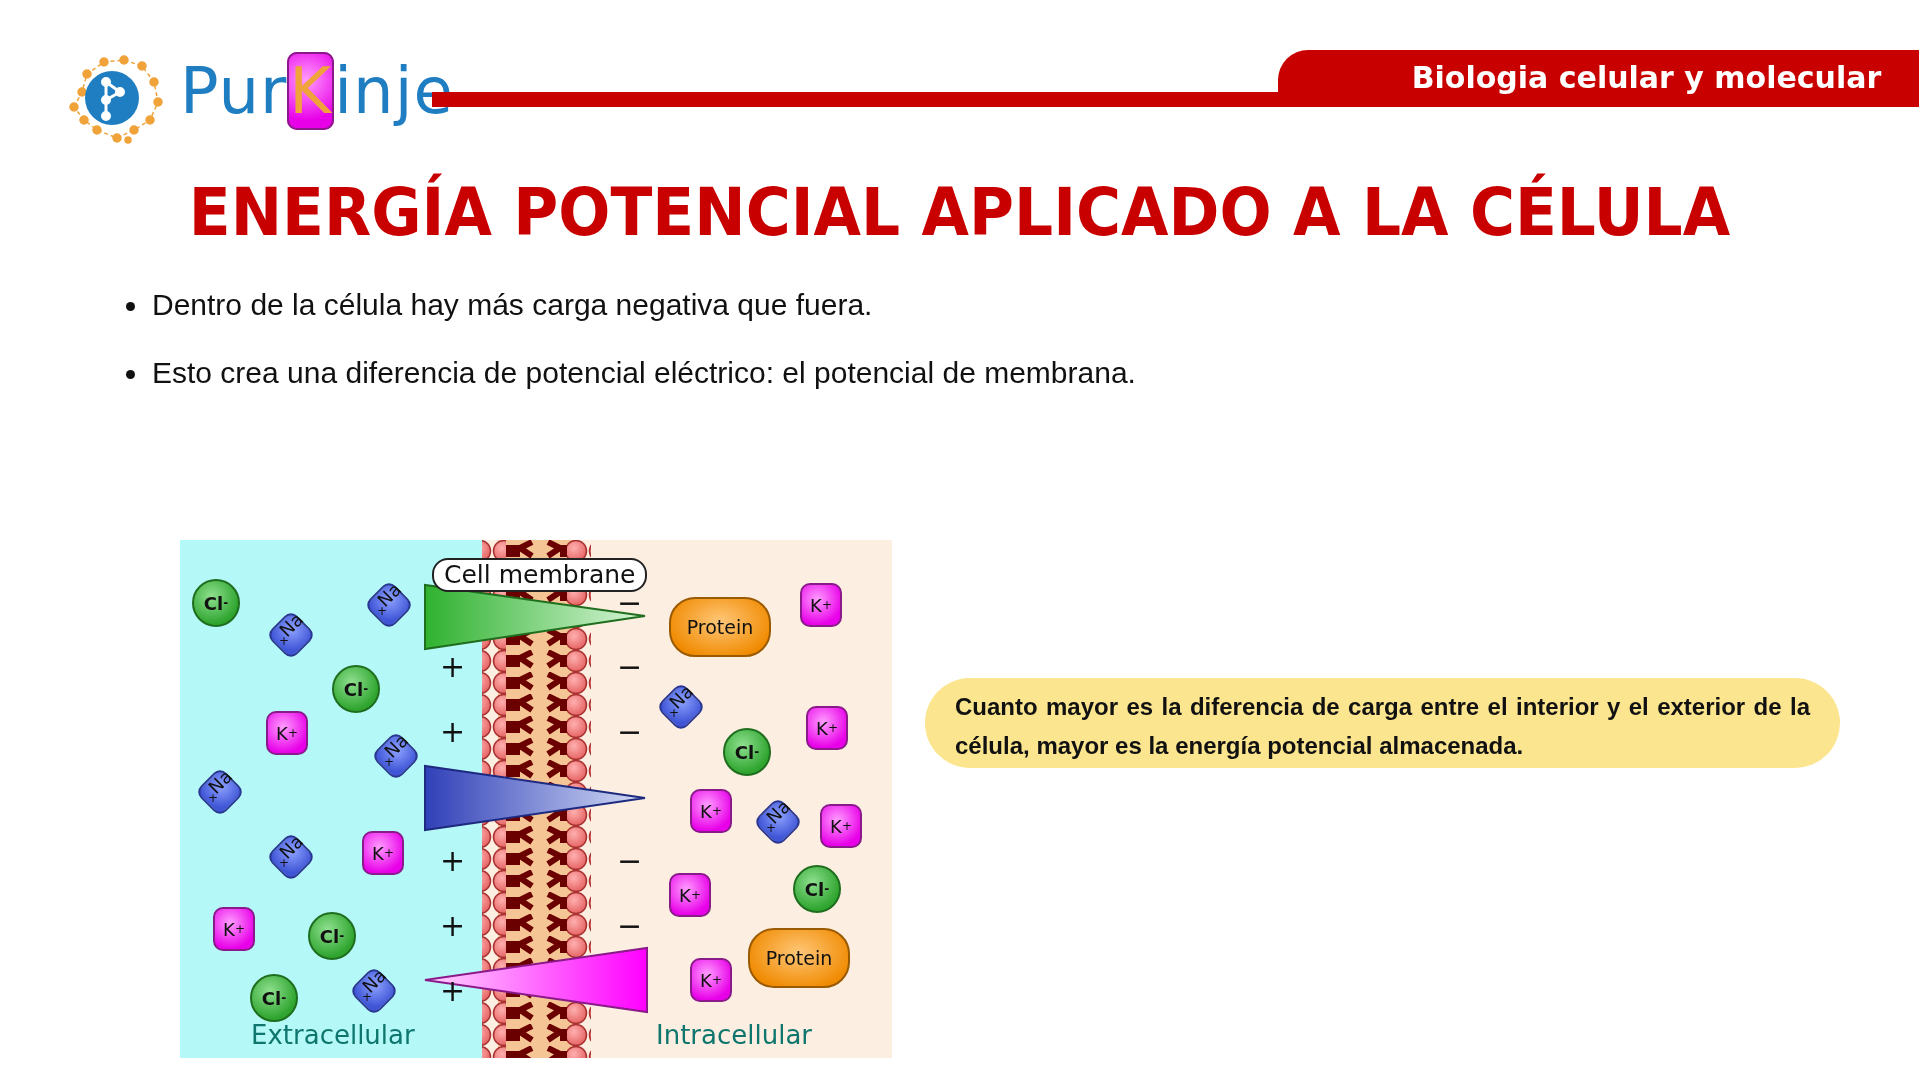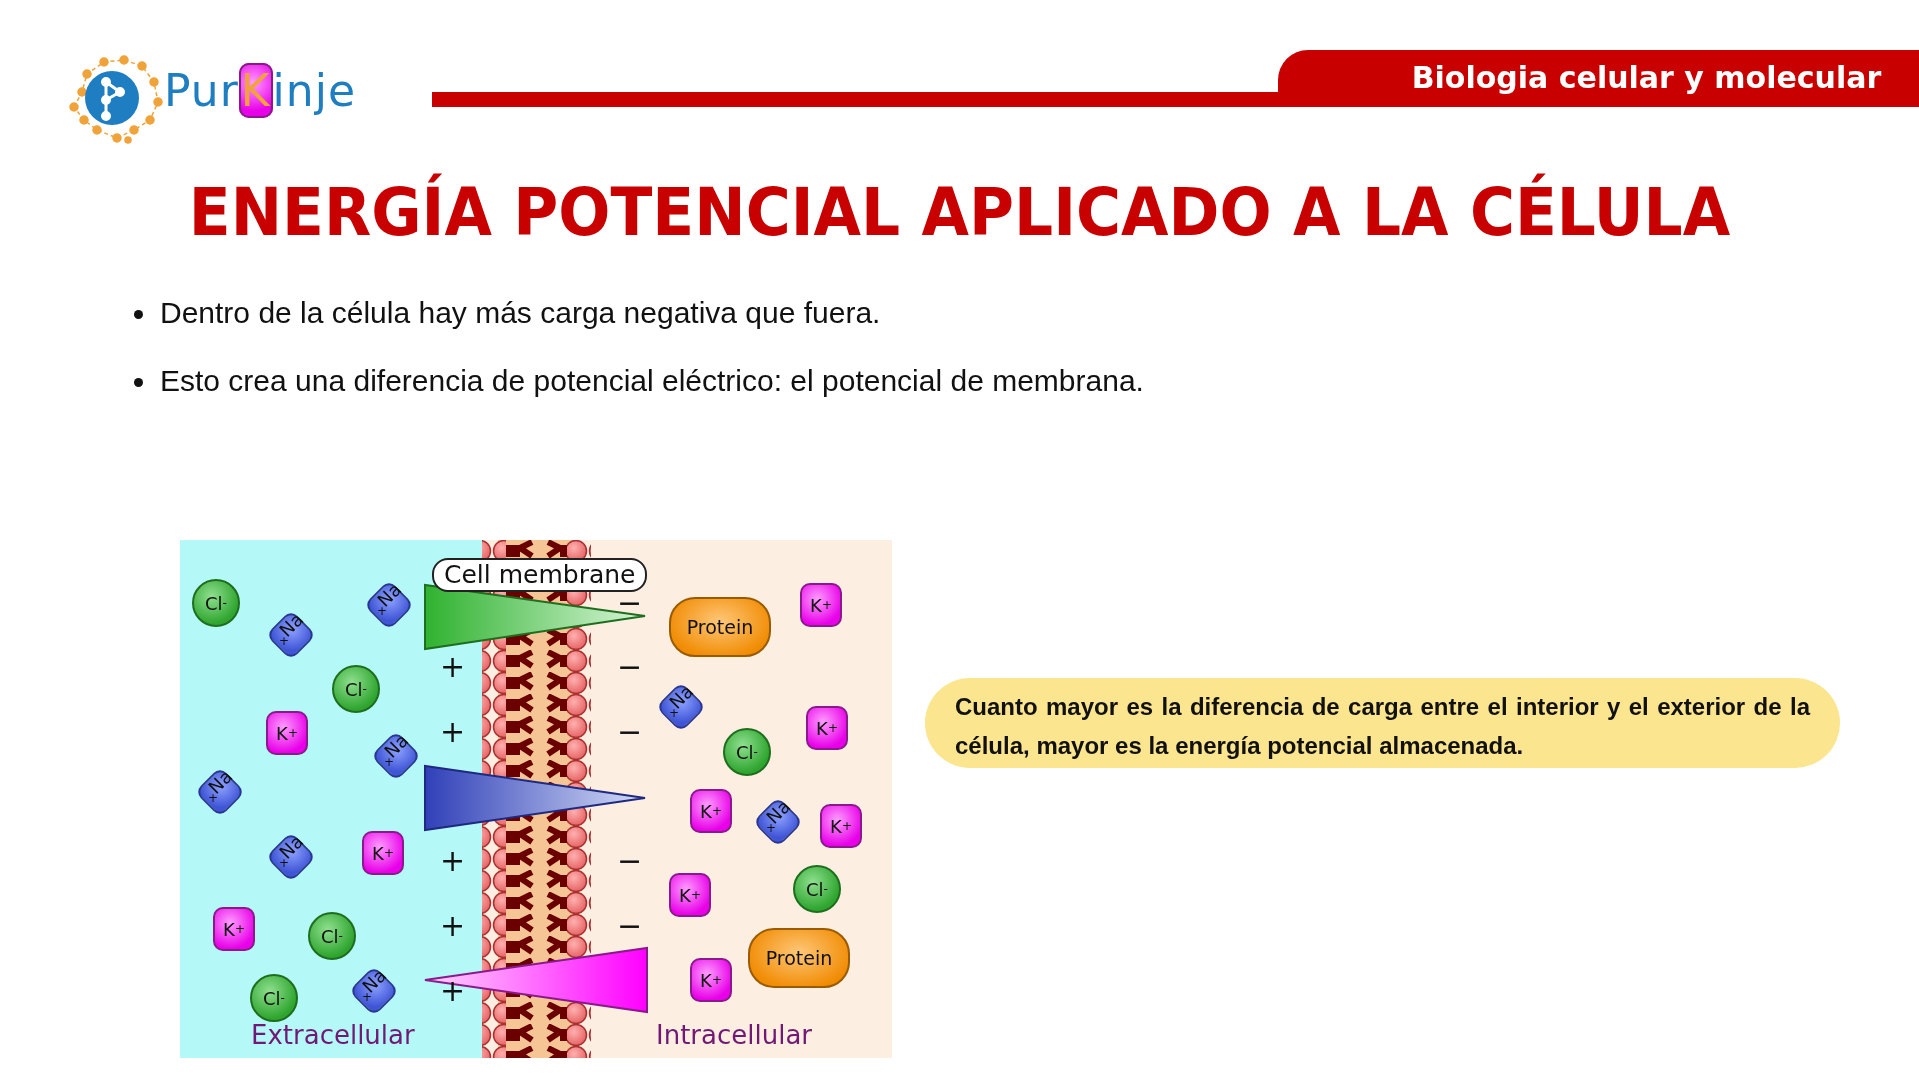--- a/index.html
+++ b/index.html
@@ -1,42 +1,42 @@
 <!DOCTYPE html>
 <html><head>
 <meta charset="utf-8">
 <style>
   html,body{margin:0;padding:0;}
   body{width:1919px;height:1080px;position:relative;background:#ffffff;overflow:hidden;font-family:"Liberation Sans",sans-serif;}
   .abs{position:absolute;}
   .logo{left:62px;top:52px;width:350px;height:92px;}
-  .logo-text{left:164px;top:56px;font-family:"DejaVu Sans",sans-serif;font-size:44px;color:#1f7dc1;letter-spacing:1px;line-height:70px;}
+  .logo-text{left:180px;top:56px;font-family:"DejaVu Sans",sans-serif;font-size:64px;color:#1f7dc1;letter-spacing:1px;line-height:70px;}
   .logo-text .k{color:#f0a33a;}
   .red-line{left:432px;top:92px;width:1300px;height:15px;background:#c80000;}
   .banner{left:1278px;top:50px;width:641px;height:57px;background:#c80000;border-top-left-radius:30px;}
   .banner-text{left:1321px;top:50px;width:641px;height:57px;line-height:55px;text-align:center;color:#ffffff;font-family:"DejaVu Sans",sans-serif;font-weight:bold;font-size:30px;padding-left:10px;box-sizing:border-box;}
   .title{left:0;top:168px;width:1919px;text-align:center;color:#c80000;font-family:"DejaVu Sans",sans-serif;font-weight:bold;font-size:66px;letter-spacing:0px;line-height:90px;transform:scaleX(0.93);}
-  .bullets{left:120px;top:282px;width:1705px;margin:8px;padding:0;list-style:none;}
+  .bullets{left:120px;top:282px;width:1705px;margin:0;padding:0;list-style:none;}
   .bullets li{position:relative;padding-left:32px;font-size:30px;color:#111;line-height:46px;margin-bottom:22px;text-align:justify;}
   .bullets li .dot{position:absolute;left:6px;top:20px;width:9px;height:9px;border-radius:50%;background:#111;}
   sup{font-size:18px;line-height:0;}
   .note{left:925px;top:678px;width:915px;height:90px;background:#fbe58f;border-radius:45px;}
   .note-text{left:955px;top:687px;width:855px;font-size:24px;font-weight:bold;color:#111;line-height:39px;text-align:justify;}
   .diagram{left:180px;top:540px;width:712px;height:518px;background:#fdeee2;overflow:hidden;}
   .extra{left:0;top:0;width:302px;height:518px;background:#b5f8f8;}
   .mem-mid{left:318px;top:0;width:80px;height:518px;background:#f6c595;}
   .ion{position:absolute;display:flex;align-items:center;justify-content:center;font-family:"DejaVu Sans",sans-serif;color:#111;font-size:18px;}
   .ion sup{font-size:12px;}
-  .cl{width:44px;height:44px;border-radius:50%;background:radial-gradient(circle at 40% 35%,#8fe08f,#2fa52f 70%);border:2px solid #1e6e1e;}
+  .cl{width:44px;height:44px;border-radius:50%;background:radial-gradient(circle at 40% 35%,#8fe08f,#2fa52f 70%);border:2px solid #1e6e1e;font-weight:bold;}
   .na{width:32px;height:32px;border-radius:9px;transform:rotate(45deg);background:radial-gradient(circle at 40% 35%,#8ea2ff,#3f55d6 75%);border:2px solid #2a3790;}
   .na span{transform:rotate(-45deg);display:block;}
   .k{width:38px;height:40px;border-radius:10px;background:radial-gradient(circle at 40% 35%,#ff9cff,#e800e8 75%);border:2px solid #8a1a8a;}
   .protein{width:98px;height:56px;border-radius:26px;background:radial-gradient(ellipse at 50% 40%,#ffc778,#f08a00 80%);border:2px solid #9a5a00;font-size:19px;}
   .sign{position:absolute;font-size:30px;color:#111;font-family:"DejaVu Sans",sans-serif;line-height:30px;}
-  .lbl{position:absolute;font-size:26px;color:#701a75;font-family:"DejaVu Sans",sans-serif;}
+  .lbl{position:absolute;font-size:26px;color:#0f766e;font-family:"DejaVu Sans",sans-serif;}
   .cm-label{position:absolute;left:252px;top:2px;height:30px;padding:0 10px;border:2px solid #222;border-radius:16px;background:#fff;font-family:"DejaVu Sans",sans-serif;font-size:25px;line-height:30px;color:#111;margin-top:16px;}
 </style>
 </head>
 <body>
 
 <div class="abs logo">
   <svg width="110" height="92" viewBox="0 0 110 92">
     <g fill="#f0a33a" stroke="#f0a33a" stroke-width="1.5">
       <circle cx="20" cy="40" r="4"></circle>
         <circle cx="12" cy="55" r="4"></circle>

